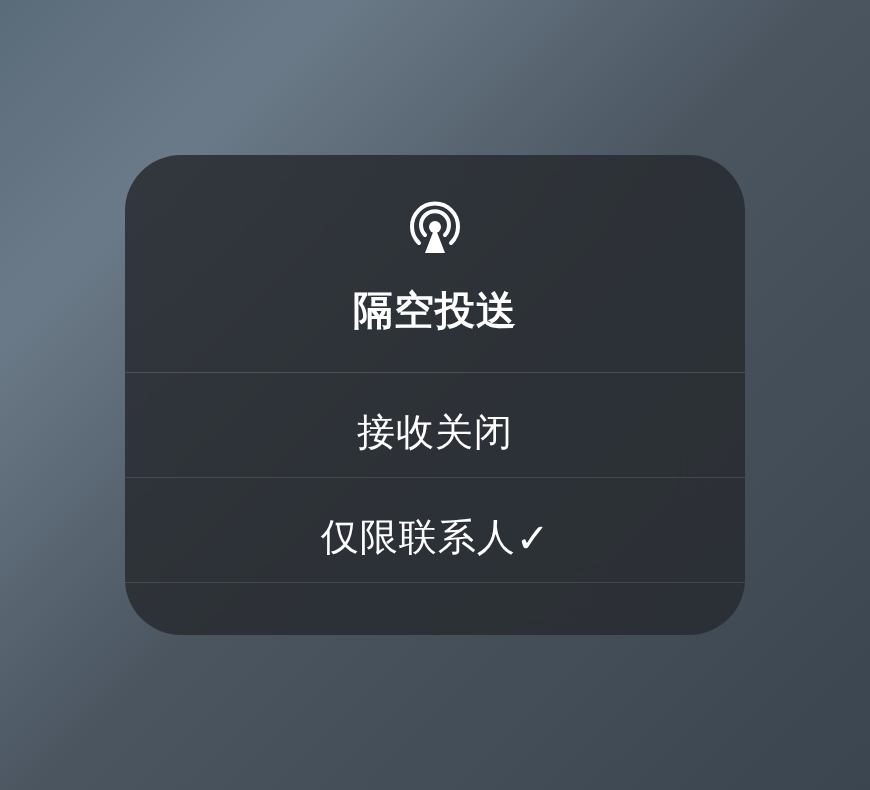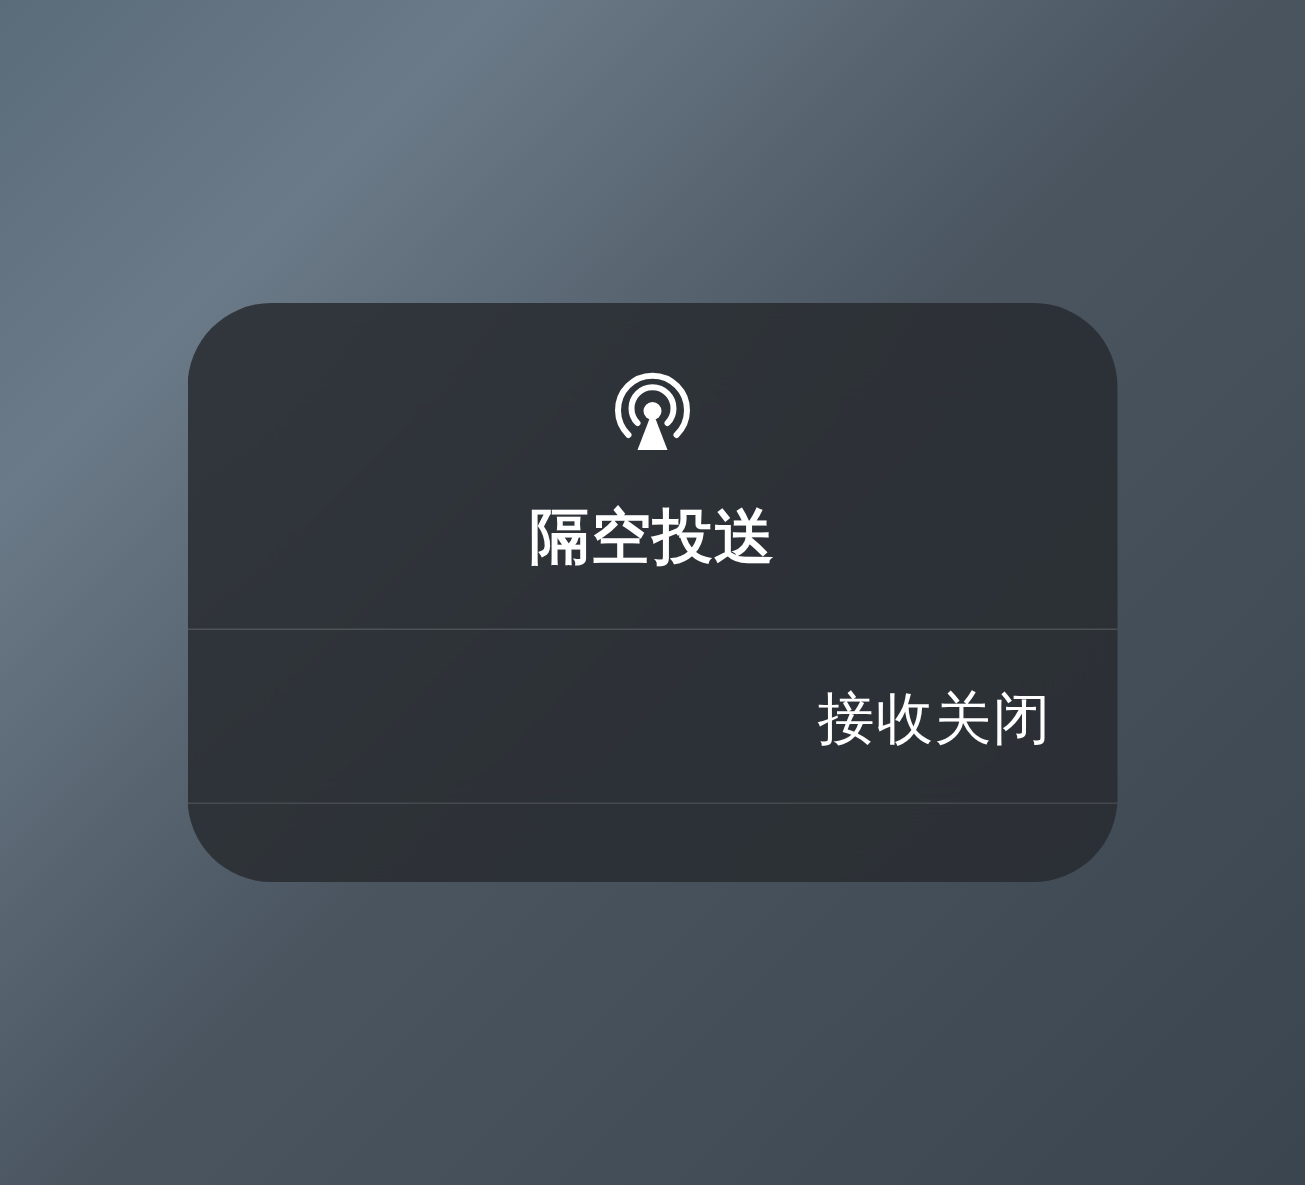--- a/index.html
+++ b/index.html
@@ -39,22 +39,22 @@
     }
     .title {
       color: #ffffff;
       font-size: 40px;
       font-weight: 600;
       letter-spacing: 1px;
     }
     .option {
       display: flex;
       align-items: center;
-      justify-content: flex-end;
-      padding: 34px 44px 30px 44px;
+      justify-content: center;
+      padding: 34px 44px 19px 44px;
       border-bottom: 1px solid rgba(255, 255, 255, 0.12);
       cursor: pointer;
     }
     .option:last-child {
       border-bottom: 1px solid rgba(255, 255, 255, 0.12);
     }
     .option-label {
       color: #ffffff;
       font-size: 38px;
       font-weight: 400;
@@ -81,16 +81,20 @@
       <path d="M 30 30 L 20 56 L 40 56 Z" fill="#ffffff" stroke="none"></path>
     </svg>
     <div class="title">隔空投送</div>
   </div>
 
   <div class="option">
     <span class="option-label">接收关闭</span>
 
   </div>
 
+  <div class="option">
+    <span class="option-label">仅限联系人</span>
+    <span class="checkmark">✓</span>
+  </div>
 
 
   <div class="bottom-spacer"></div>
 </div>
 
 </body></html>

